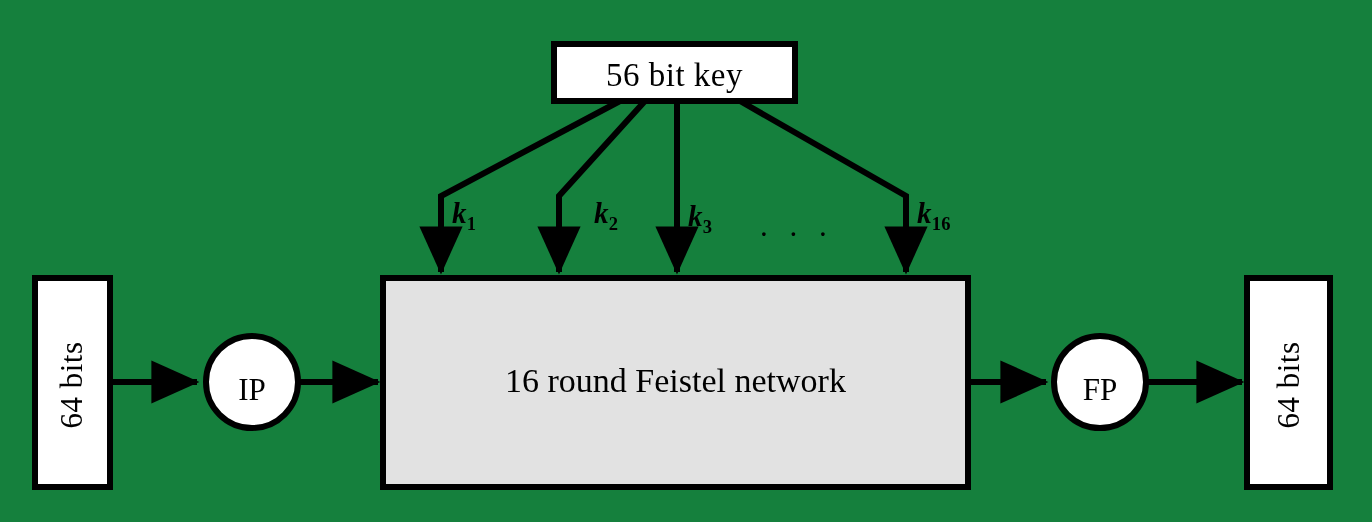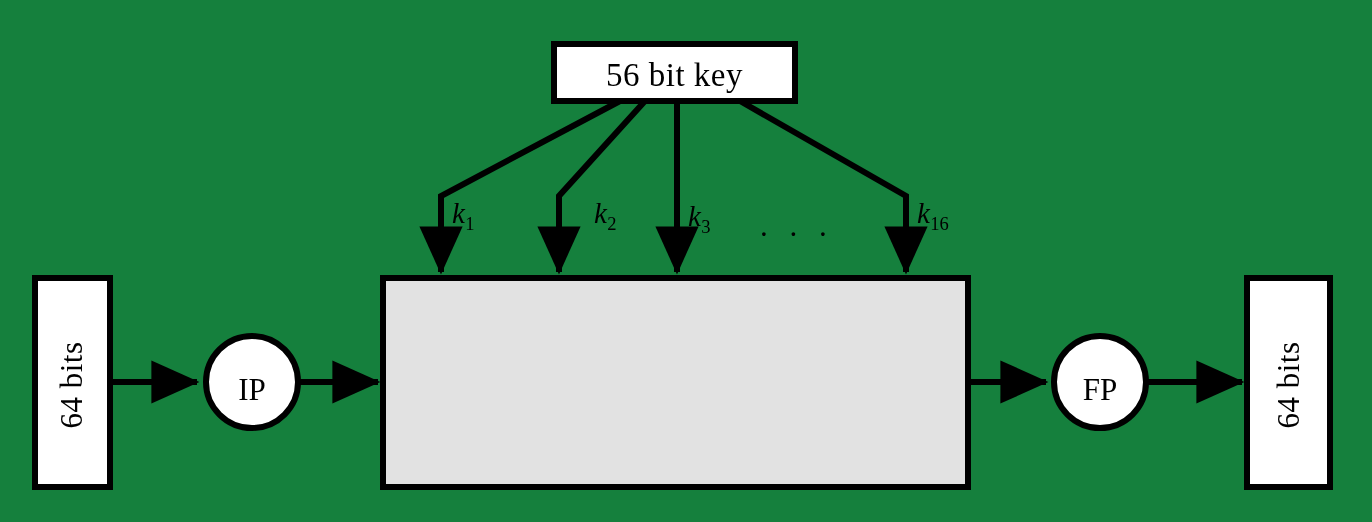--- a/index.html
+++ b/index.html
@@ -43,20 +43,21 @@
   #feistel-box-label {
     font-size: 34px;
   }
   .node-label {
     font-size: 31px;
     margin-top: 8px;
   }
   .subkey-label {
     font-size: 29px;
     font-style: italic;
+    font-weight: bold;
   }
   .subkey-label sub {
     font-size: 0.64em;
     font-style: normal;
     vertical-align: baseline;
     position: relative;
     top: 0.36em;
     left: 0.02em;
   }
   #ellipsis-label {
@@ -100,20 +101,21 @@
 
     <path d="M 645,101 L 559,196 L 559,272" fill="none" stroke="#000000" stroke-width="6" stroke-linejoin="miter" marker-end="url(#arrowhead)"></path>
 
     <path d="M 677,101 L 677,272" fill="none" stroke="#000000" stroke-width="6" stroke-linejoin="miter" marker-end="url(#arrowhead)"></path>
 
     <path d="M 740,101 L 906,196 L 906,272" fill="none" stroke="#000000" stroke-width="6" stroke-linejoin="miter" marker-end="url(#arrowhead)"></path>
   </svg>
 
   <div class="flat-label" id="key-box-label" style="left:554px; top:57px; width:241px;">56  bit key</div>
 
+  <div class="flat-label" id="feistel-box-label" style="left:383px; top:362px; width:585px;">16 round Feistel network</div>
 
   <div class="flat-label node-label" style="left:202px; top:364px; width:100px;">IP</div>
 
   <div class="flat-label node-label" style="left:1050px; top:364px; width:100px;">FP</div>
 
   <div class="box-label-vertical" style="left:-8px; top:367px; width:160px; text-align:center; transform:rotate(-90deg);">64 bits</div>
 
   <div class="box-label-vertical" style="left:1209px; top:367px; width:160px; text-align:center; transform:rotate(-90deg);">64 bits</div>
 
   <div class="flat-label subkey-label" style="left:452px; top:197px;"><span>k</span><sub>1</sub></div>

